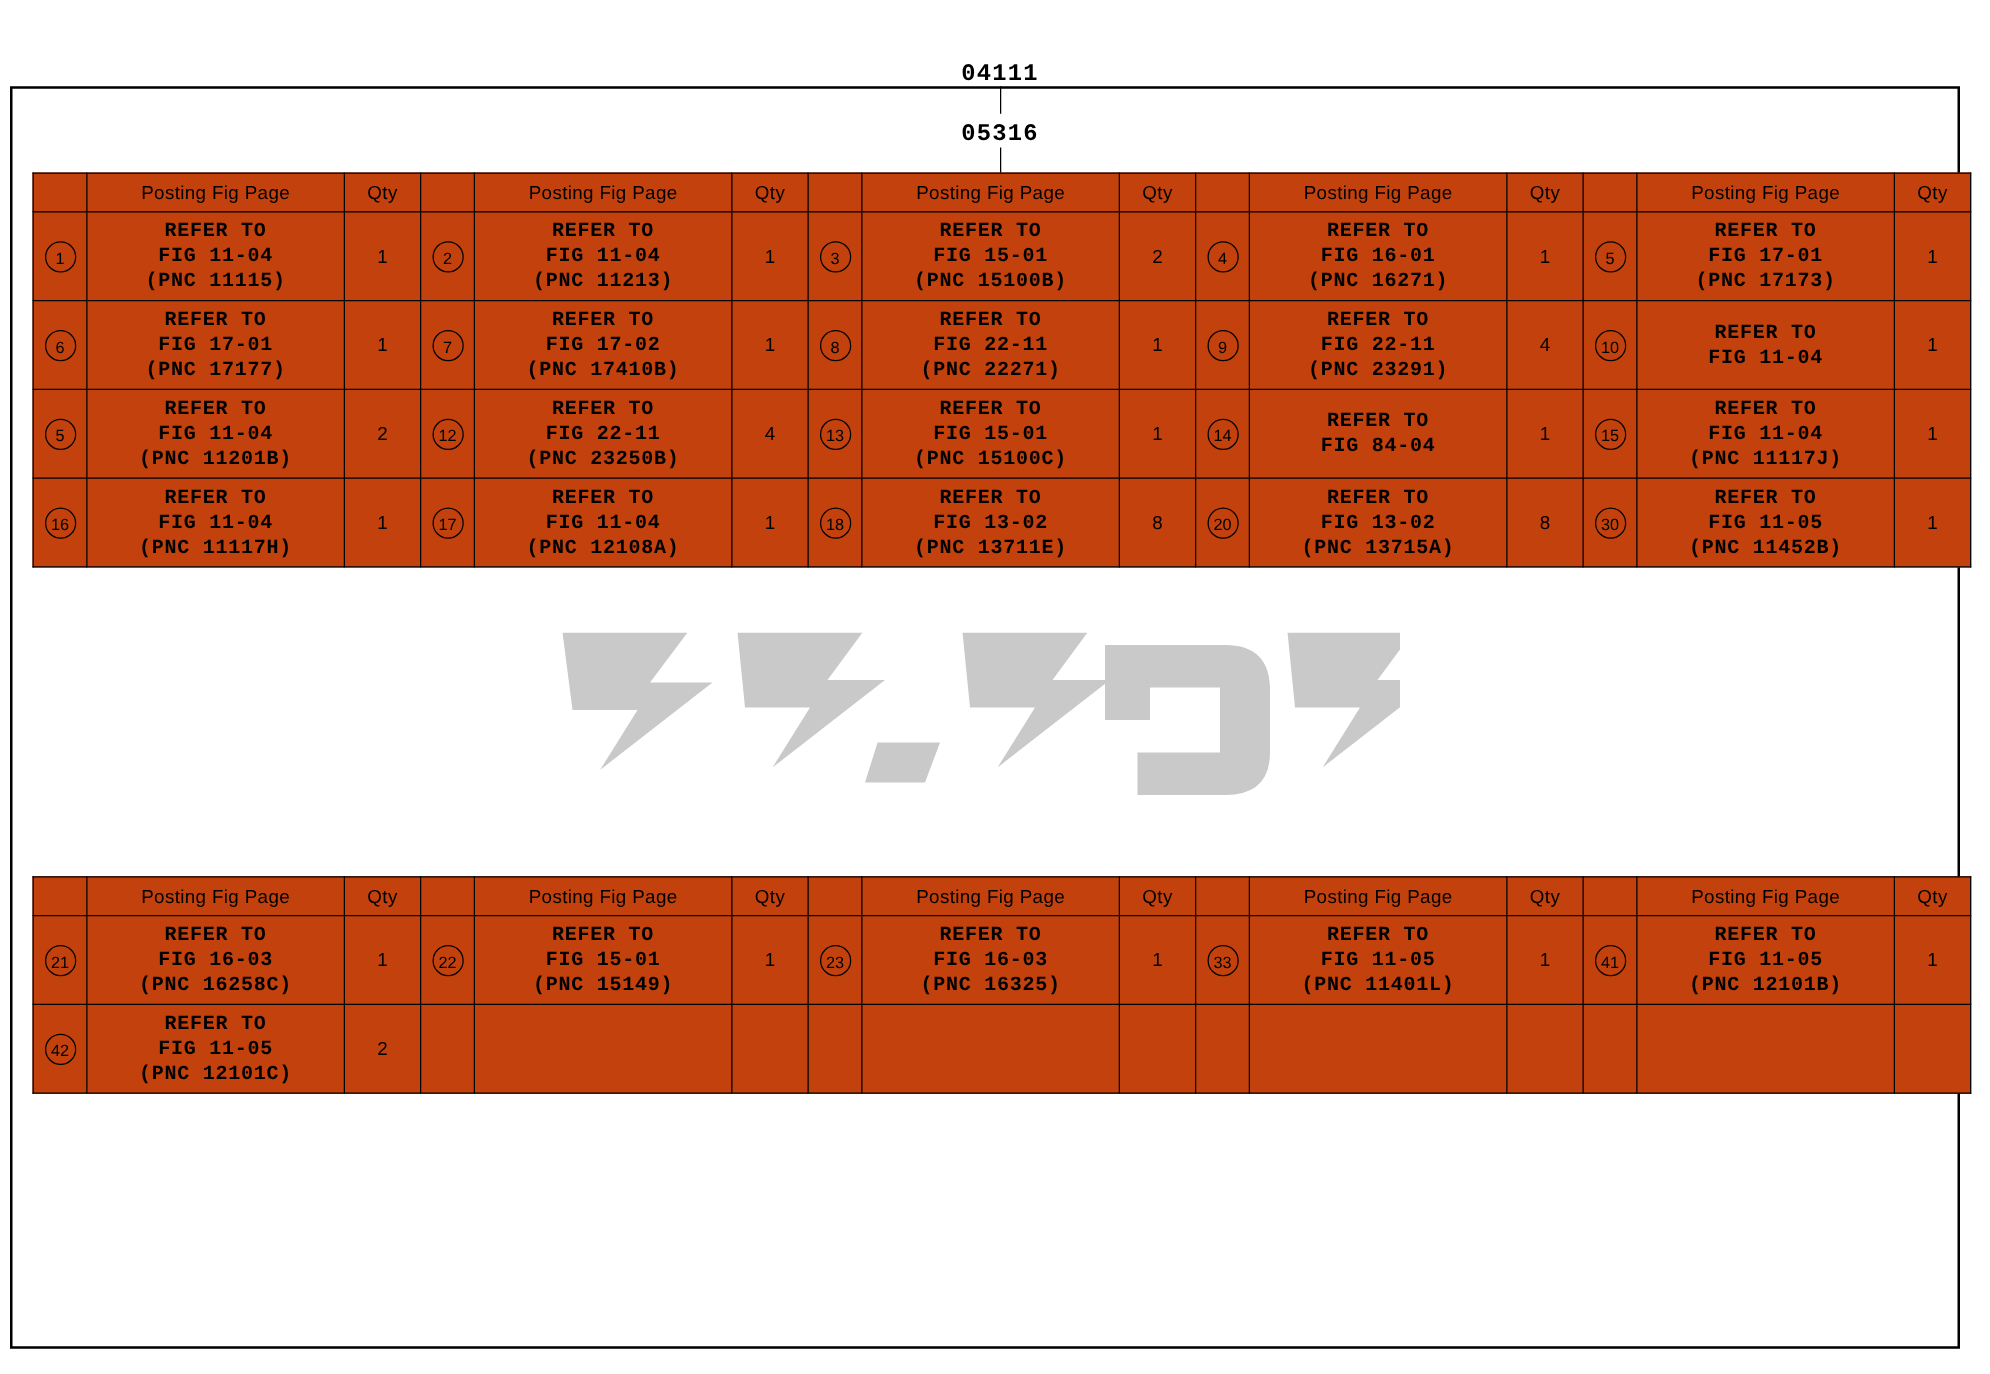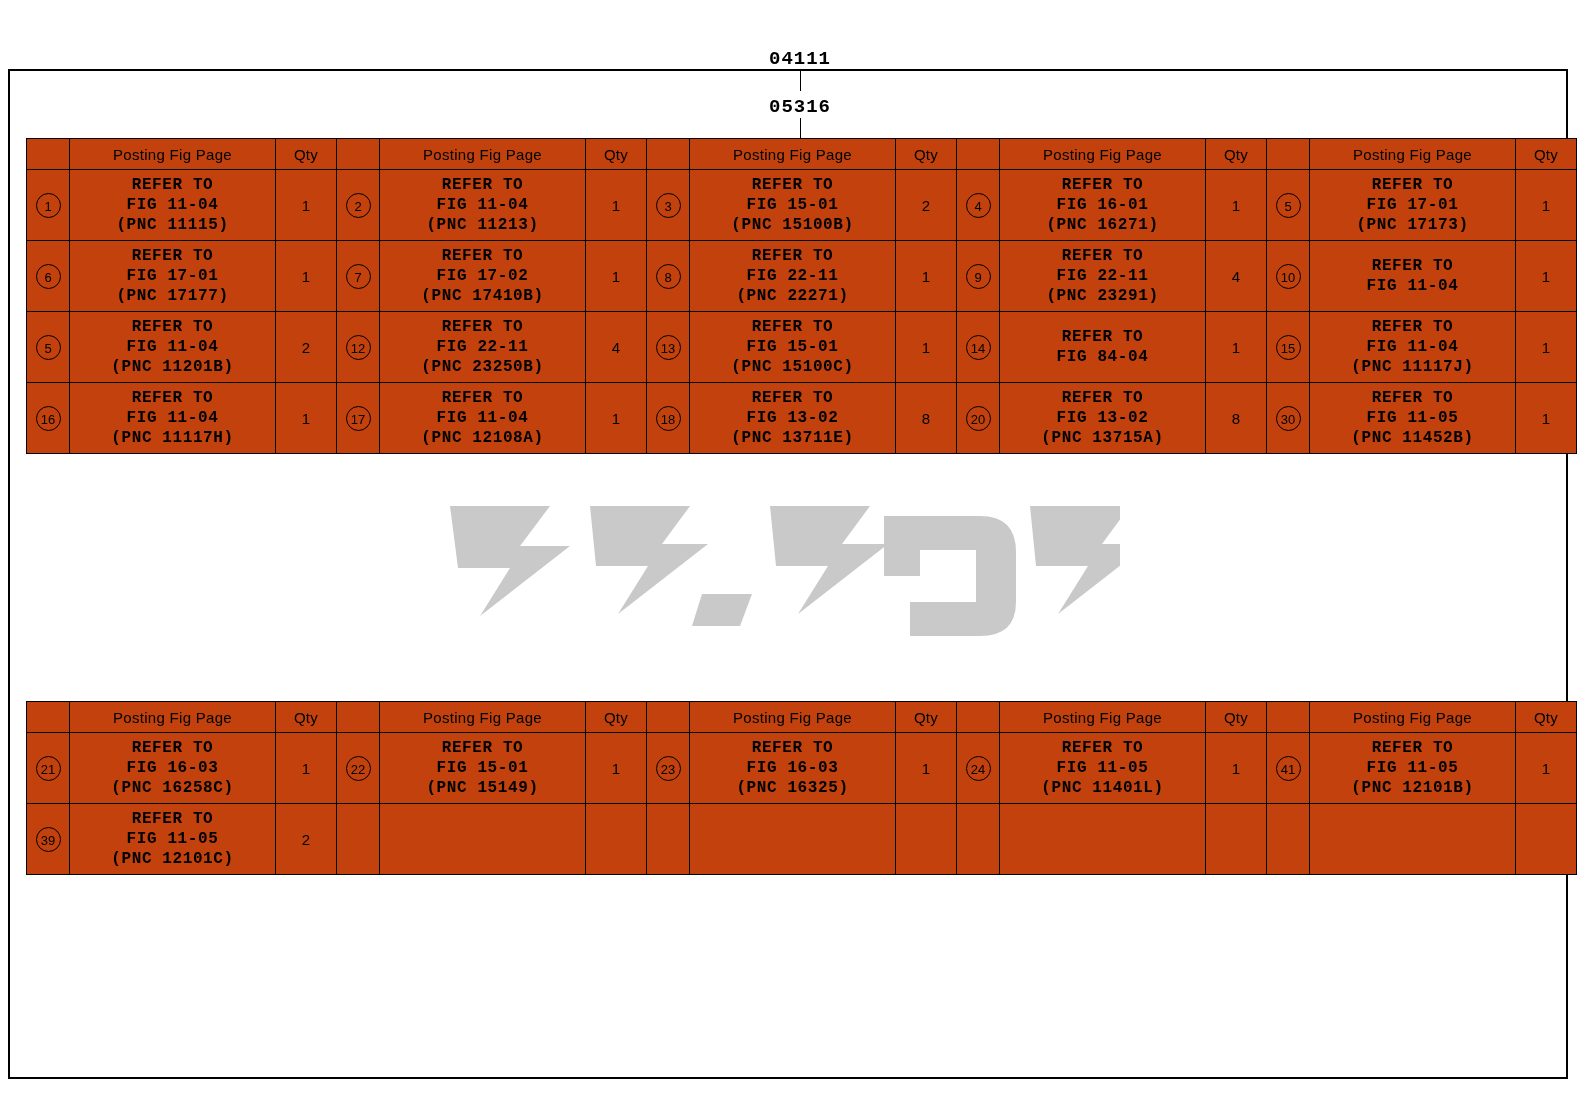--- a/index.html
+++ b/index.html
@@ -330,33 +330,33 @@
         <td class="num-cell"><span class="circle-num">22</span></td>
         <td class="ref-cell">REFER TO
 FIG 15-01
 (PNC 15149)</td>
         <td class="qty-cell">1</td>
         <td class="num-cell"><span class="circle-num">23</span></td>
         <td class="ref-cell">REFER TO
 FIG 16-03
 (PNC 16325)</td>
         <td class="qty-cell">1</td>
-        <td class="num-cell"><span class="circle-num">24</span></td>
+        <td class="num-cell"><span class="circle-num">33</span></td>
         <td class="ref-cell">REFER TO
 FIG 11-05
 (PNC 11401L)</td>
         <td class="qty-cell">1</td>
         <td class="num-cell"><span class="circle-num">41</span></td>
         <td class="ref-cell">REFER TO
 FIG 11-05
 (PNC 12101B)</td>
         <td class="qty-cell">1</td>
       </tr>
       <tr>
-        <td class="num-cell"><span class="circle-num">39</span></td>
+        <td class="num-cell"><span class="circle-num">42</span></td>
         <td class="ref-cell">REFER TO
 FIG 11-05
 (PNC 12101C)</td>
         <td class="qty-cell">2</td>
         <td class="num-cell empty-cell"></td>
         <td class="ref-cell empty-cell"></td>
         <td class="qty-cell empty-cell"></td>
         <td class="num-cell empty-cell"></td>
         <td class="ref-cell empty-cell"></td>
         <td class="qty-cell empty-cell"></td>

